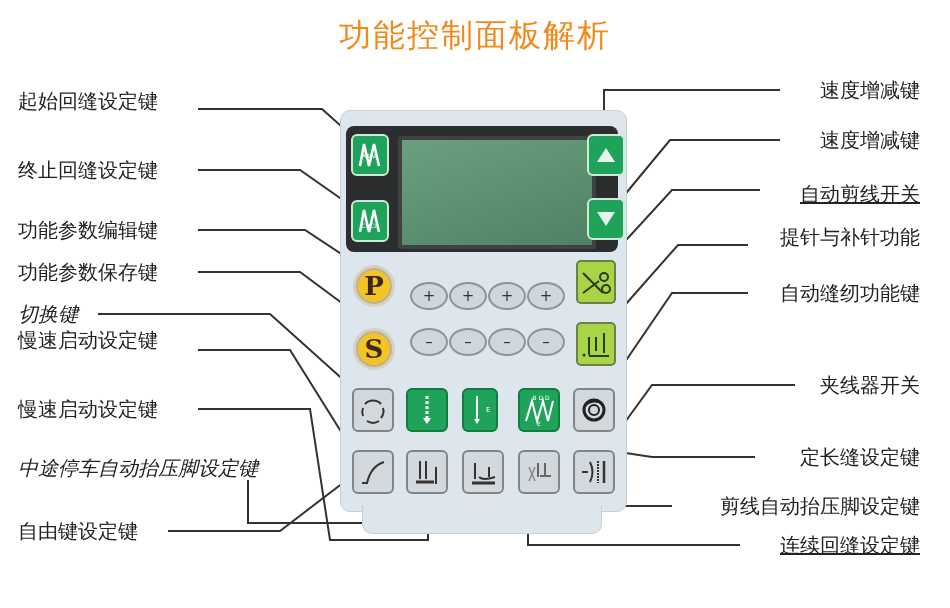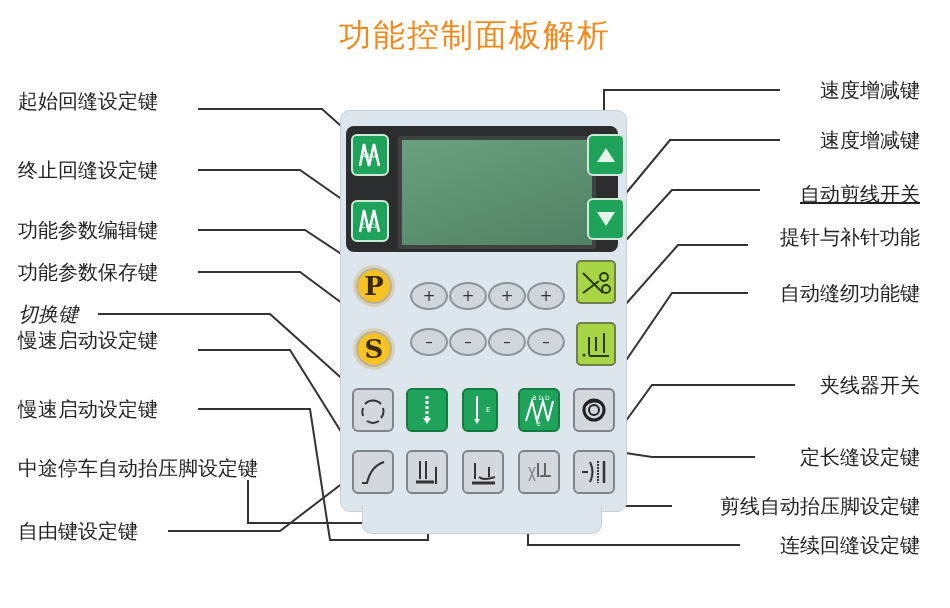--- a/index.html
+++ b/index.html
@@ -66,32 +66,32 @@
   </g>
 </svg>
 
 <div class="label" style="left:18px;top:89px;">起始回缝设定键</div>
 <div class="label" style="left:18px;top:158px;text-align:right;">终止回缝设定键</div>
 <div class="label" style="left:18px;top:218px;">功能参数编辑键</div>
 <div class="label" style="left:18px;top:260px;">功能参数保存键</div>
 <div class="label" style="left:18px;top:302px;font-style:italic;">切换键</div>
 <div class="label" style="left:18px;top:328px;">慢速启动设定键</div>
 <div class="label" style="left:18px;top:397px;">慢速启动设定键</div>
-<div class="label" style="left:18px;top:456px;">中途停车自动抬压脚设定键</div>
+<div class="label" style="left:18px;top:456px;font-style:italic;">中途停车自动抬压脚设定键</div>
 <div class="label" style="left:18px;top:519px;">自由键设定键</div>
 
 <div class="label right" style="right:30px;top:78px;">速度增减键</div>
 <div class="label right" style="right:30px;top:128px;">速度增减键</div>
 <div class="label right" style="right:30px;top:182px;text-decoration:underline;">自动剪线开关</div>
 <div class="label right" style="right:30px;top:225px;">提针与补针功能</div>
 <div class="label right" style="right:30px;top:281px;">自动缝纫功能键</div>
 <div class="label right" style="right:30px;top:373px;font-family:Liberation Serif, serif;">夹线器开关</div>
 <div class="label right" style="right:30px;top:445px;">定长缝设定键</div>
 <div class="label right" style="right:30px;top:494px;">剪线自动抬压脚设定键</div>
-<div class="label right" style="right:30px;top:533px;">连续回缝设定键</div>
+<div class="label right" style="right:30px;top:533px;text-decoration:underline;">连续回缝设定键</div>
 
 <div class="panel">
   <div class="panel-bg"></div>
   <div class="panel-tab"></div>
 
   <div class="bezel">
     <div class="lcd"></div>
   </div>
 
   <div class="gbtn" style="left:11px;top:24px;">

